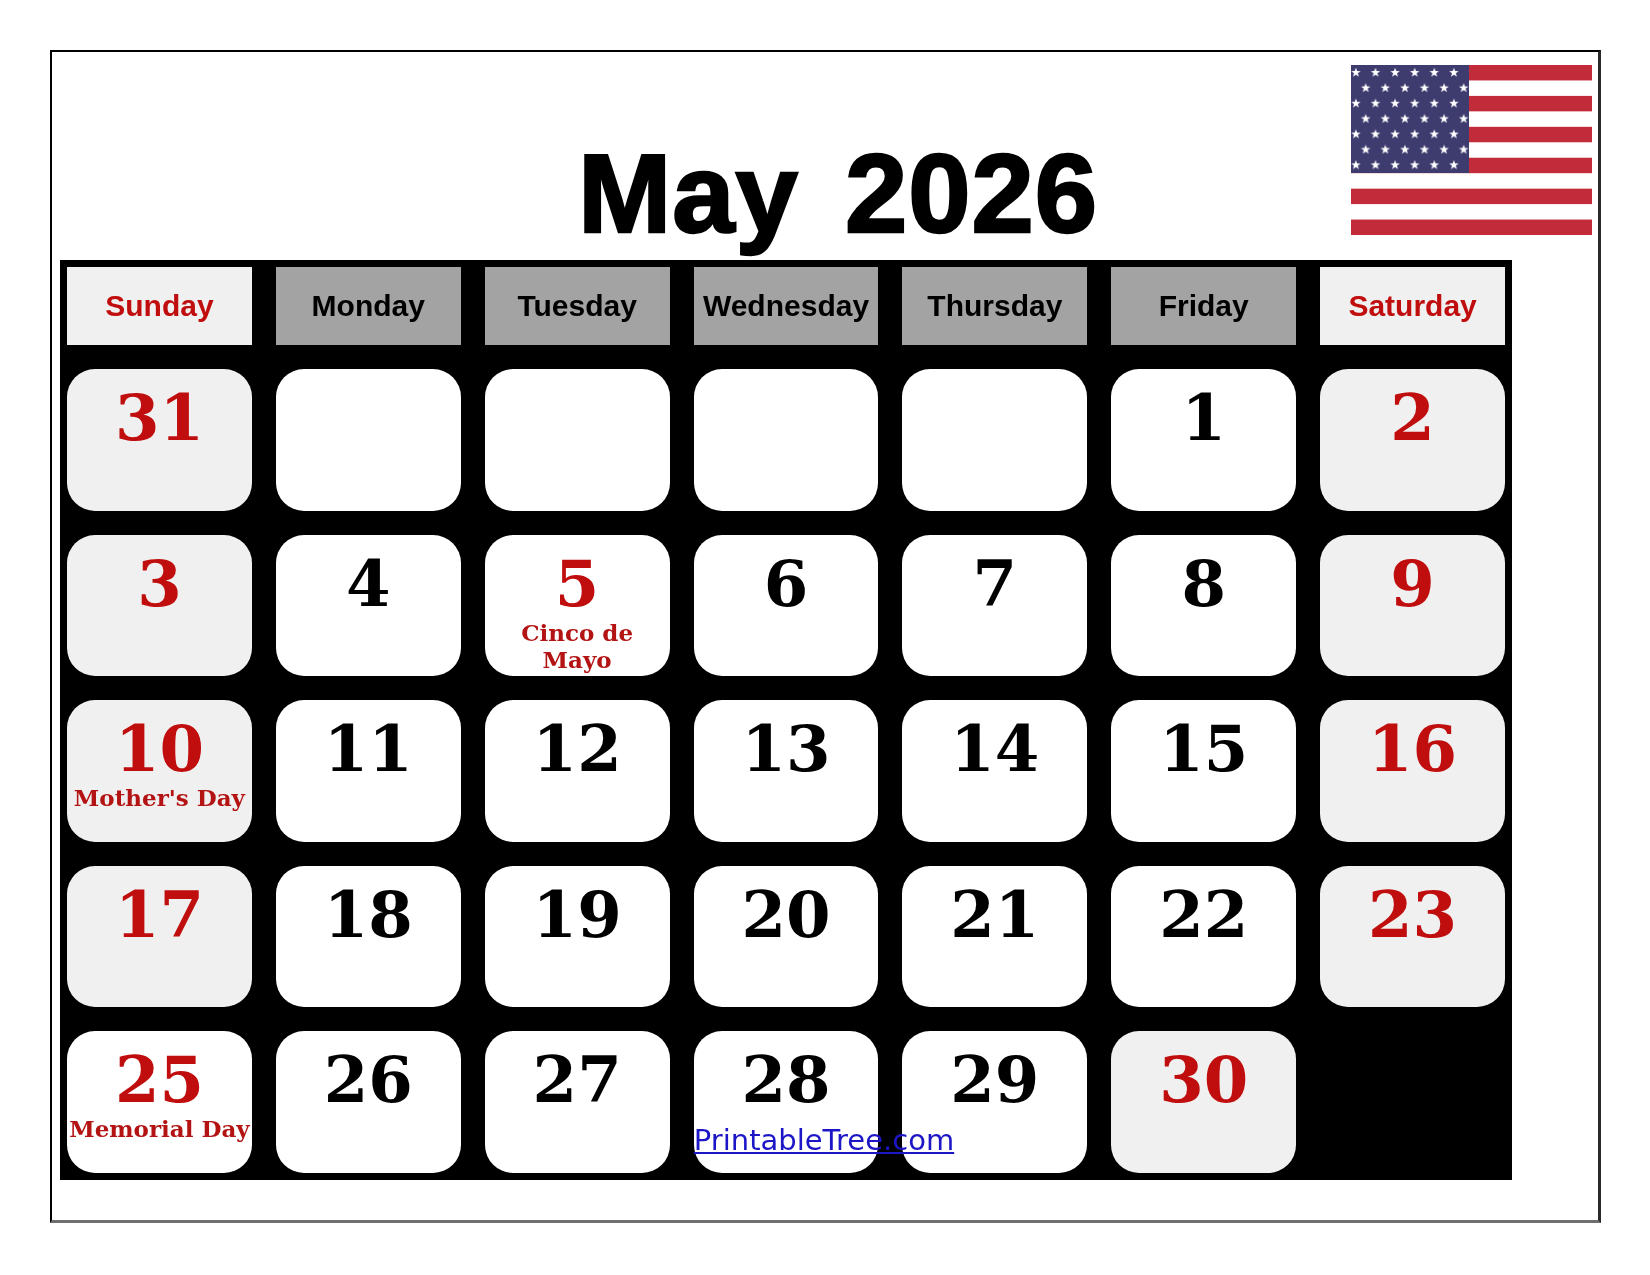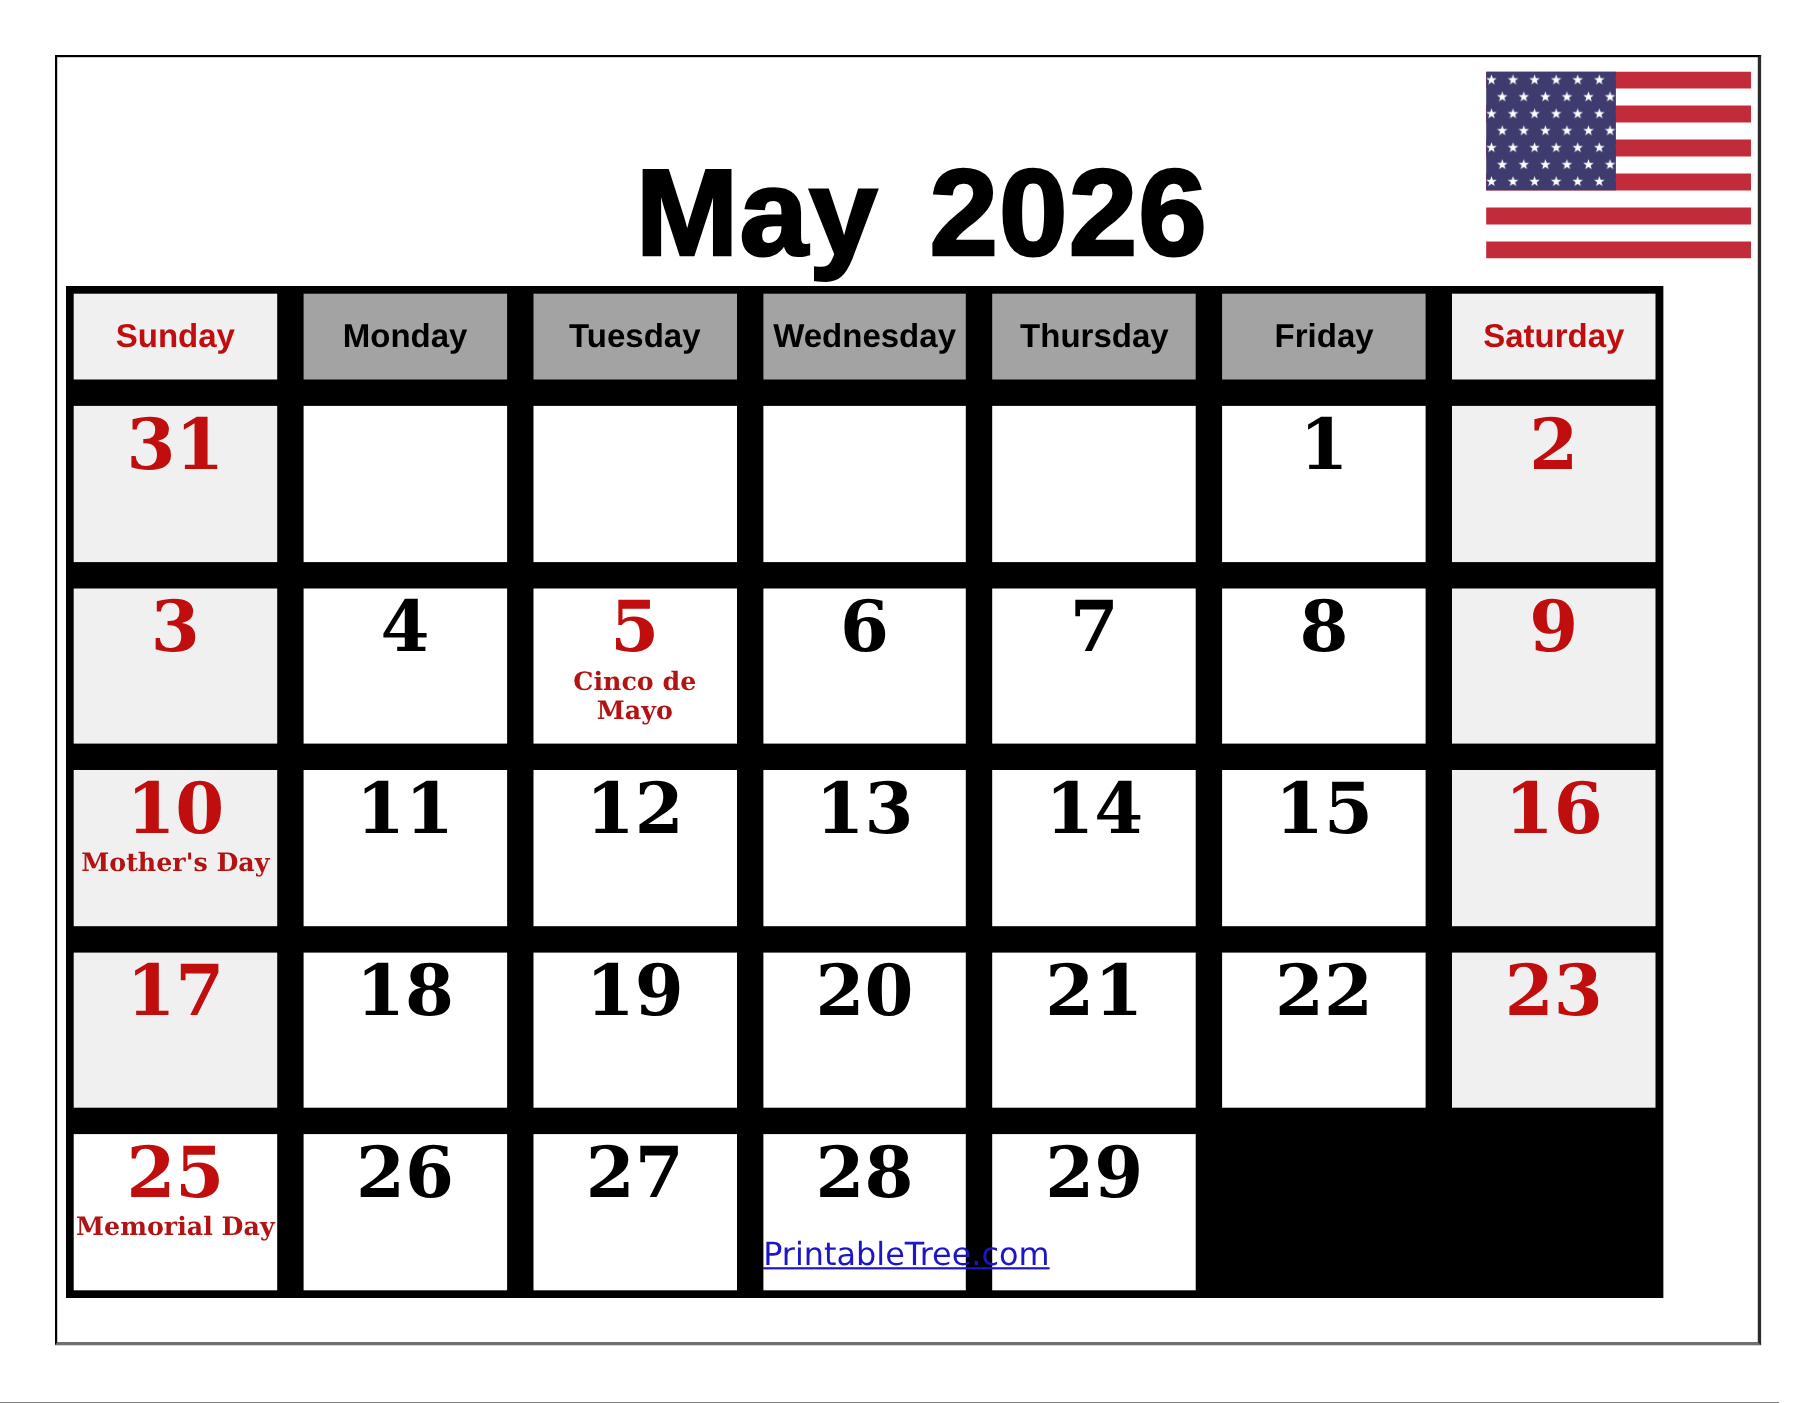--- a/index.html
+++ b/index.html
@@ -26,21 +26,21 @@
     grid-template-rows:78px repeat(5,1fr);
     background:var(--grid-black,#000);gap:24px;border:7px solid var(--grid-black,#000);
     box-sizing:border-box;
   }
   .hcell{
     background:#a3a3a3;display:flex;align-items:center;justify-content:center;
     font-size:30px;font-weight:bold;color:#000;
   }
   .hcell.weekend{background:var(--weekend-bg,#F1F0F0);color:var(--accent-red,#C00D0D);}
   .cell{
-    background:#fff;text-align:center;padding-top:4px;box-sizing:border-box;
+    background:#fff;text-align:center;padding-top:17px;box-sizing:border-box;border-radius:28px;
   }
   .cell.weekend{background:var(--weekend-bg,#F1F0F0);}
   .num{
     font-family:"DejaVu Serif",serif;font-weight:bold;font-size:64px;
     line-height:1.0;color:#000;
   }
   .cell.red .num{color:var(--accent-red,#C00D0D);}
   .holiday{
     font-family:"DejaVu Serif",serif;font-weight:bold;font-size:23px;
     color:var(--holiday-red,#B31312);margin-top:3px;
@@ -186,17 +186,20 @@
     </div>
     <div class="cell">
       <div class="num">27</div>
     </div>
     <div class="cell">
       <div class="num">28</div>
     </div>
     <div class="cell">
       <div class="num">29</div>
     </div>
+    <div class="cell weekend red">
+      <div class="num">30</div>
+    </div>
   </div>
 
 <div class="footer">
   <a href="#">PrintableTree.com</a>
 </div>
 
 </body></html>

